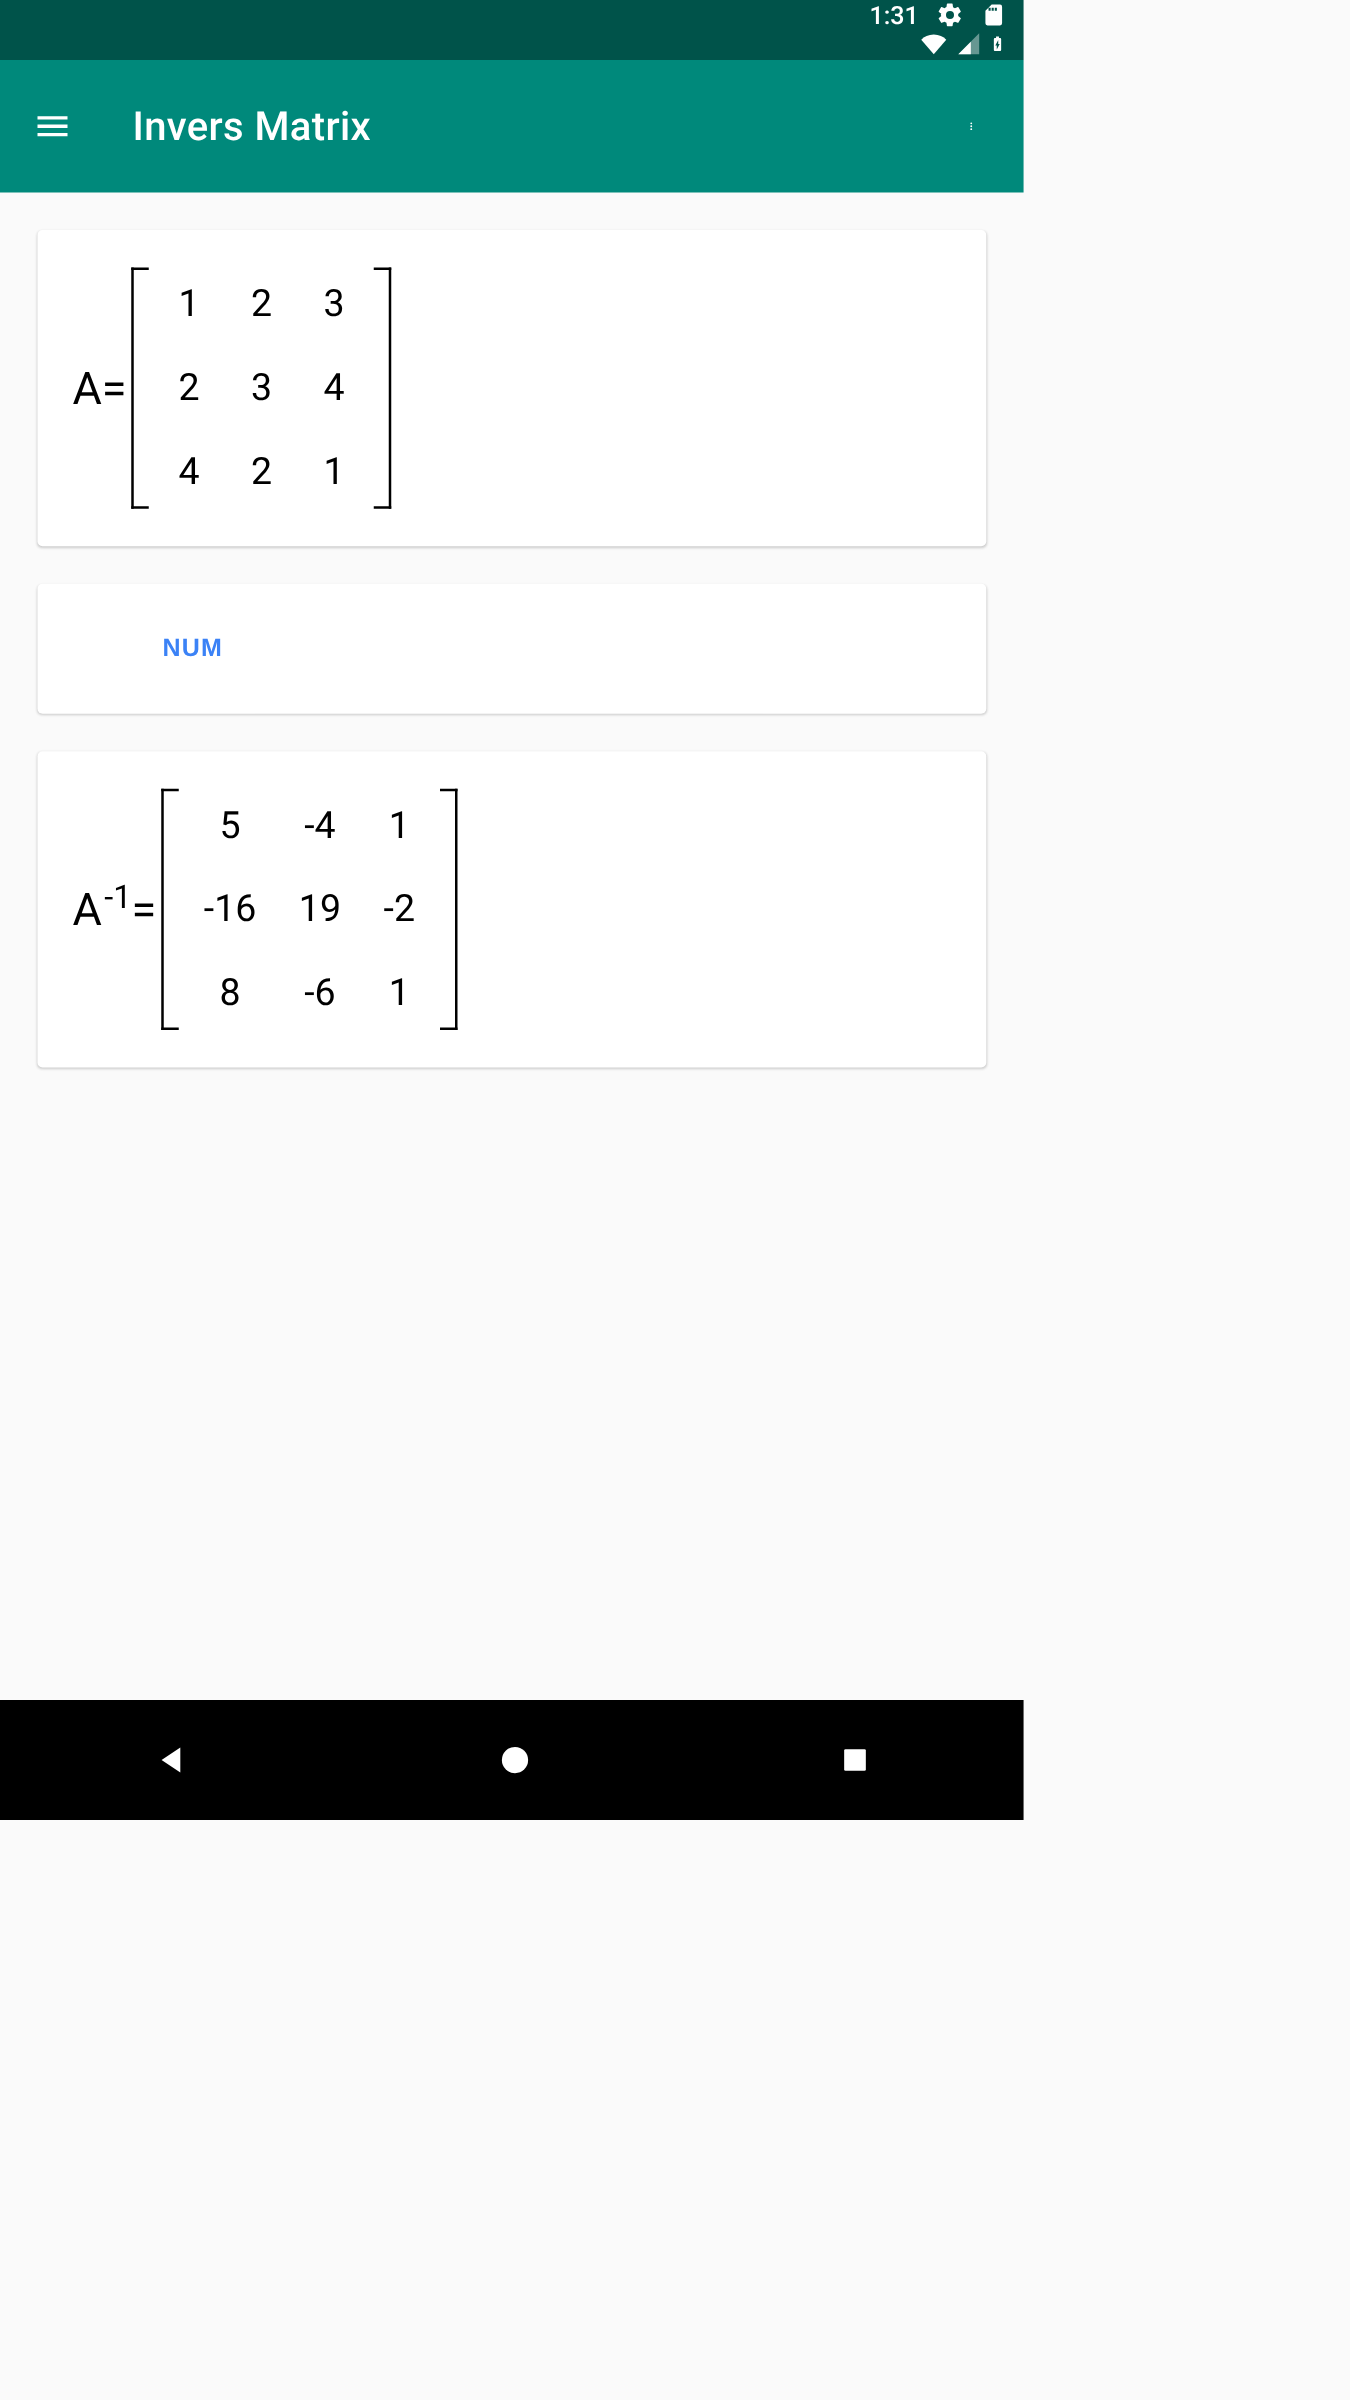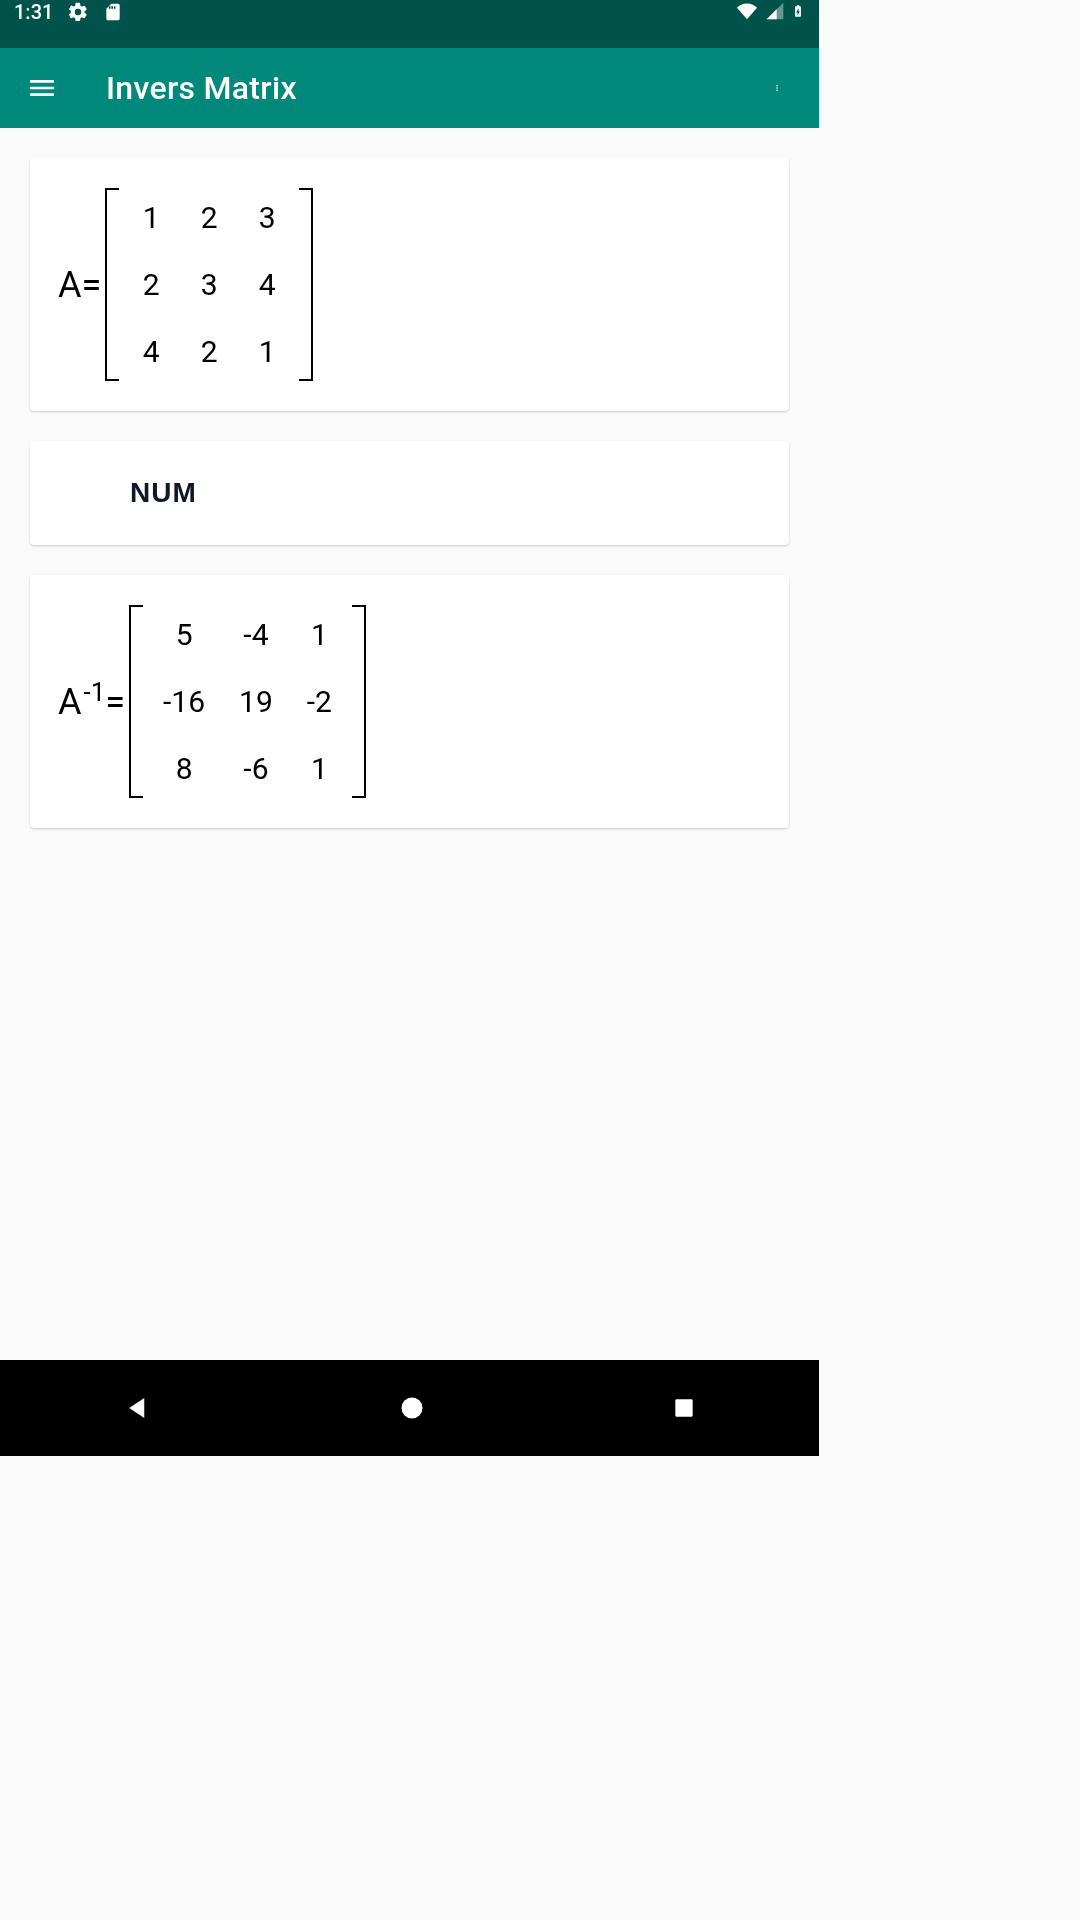--- a/index.html
+++ b/index.html
@@ -5,32 +5,33 @@
   * { box-sizing: border-box; margin: 0; padding: 0; }
   html, body { width: 819px; height: 1456px; font-family: Roboto, Arial, sans-serif; }
   body { background: #fafafa; display: flex; flex-direction: column; }
 
   
   .status-bar {
     height: 48px;
     background: #00534a;
     color: #fff;
     display: flex;
-    align-items: flex-start;
+    align-items: flex-end;
     padding: 0 14px;
     font-size: 20px;
     font-weight: 500;
+    flex-direction: column;
   }
   .status-left { display: flex; align-items: center; gap: 14px; }
   .status-right { margin-left: auto; display: flex; align-items: center; gap: 6px; }
   .status-bar svg { display: block; }
 
   
   .app-bar {
-    height: 80px;
+    height: 106px;
     background: #00897b;
     color: #fff;
     display: flex;
     align-items: center;
     padding: 0 20px;
   }
   .hamburger { width: 44px; height: 44px; display:flex; align-items:center; justify-content:center; }
   .app-title { font-size: 32px; font-weight: 500; margin-left: 42px; letter-spacing: 0.3px; }
   .kebab { margin-left: auto; width: 44px; height:44px; display:flex; align-items:center; justify-content:center; }
 
@@ -66,22 +67,22 @@
 
   
   .action-card {
     display: flex;
     padding: 0;
     height: 104px;
   }
   .action-card button {
     background: none;
     border: none;
-    color: #0f172a;
-    font-size: 28px;
+    color: #3b82f6;
+    font-size: 20px;
     font-weight: 700;
     letter-spacing: 1px;
     padding: 0 100px;
     cursor: pointer;
   }
   .action-card .spacer { flex: 1; }
 
   
   .nav-bar {
     margin-top: auto;

